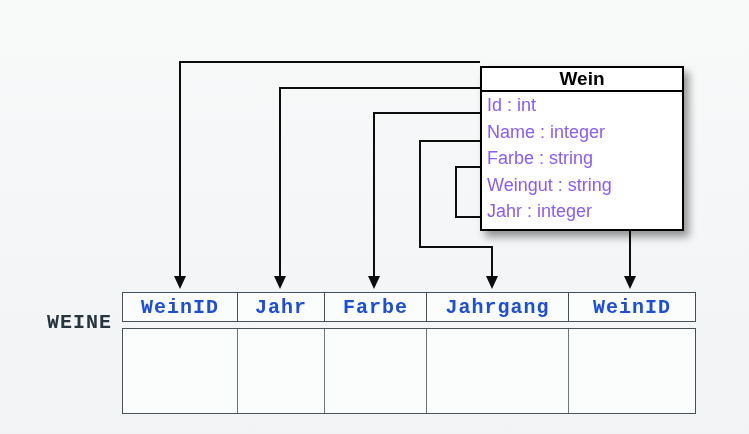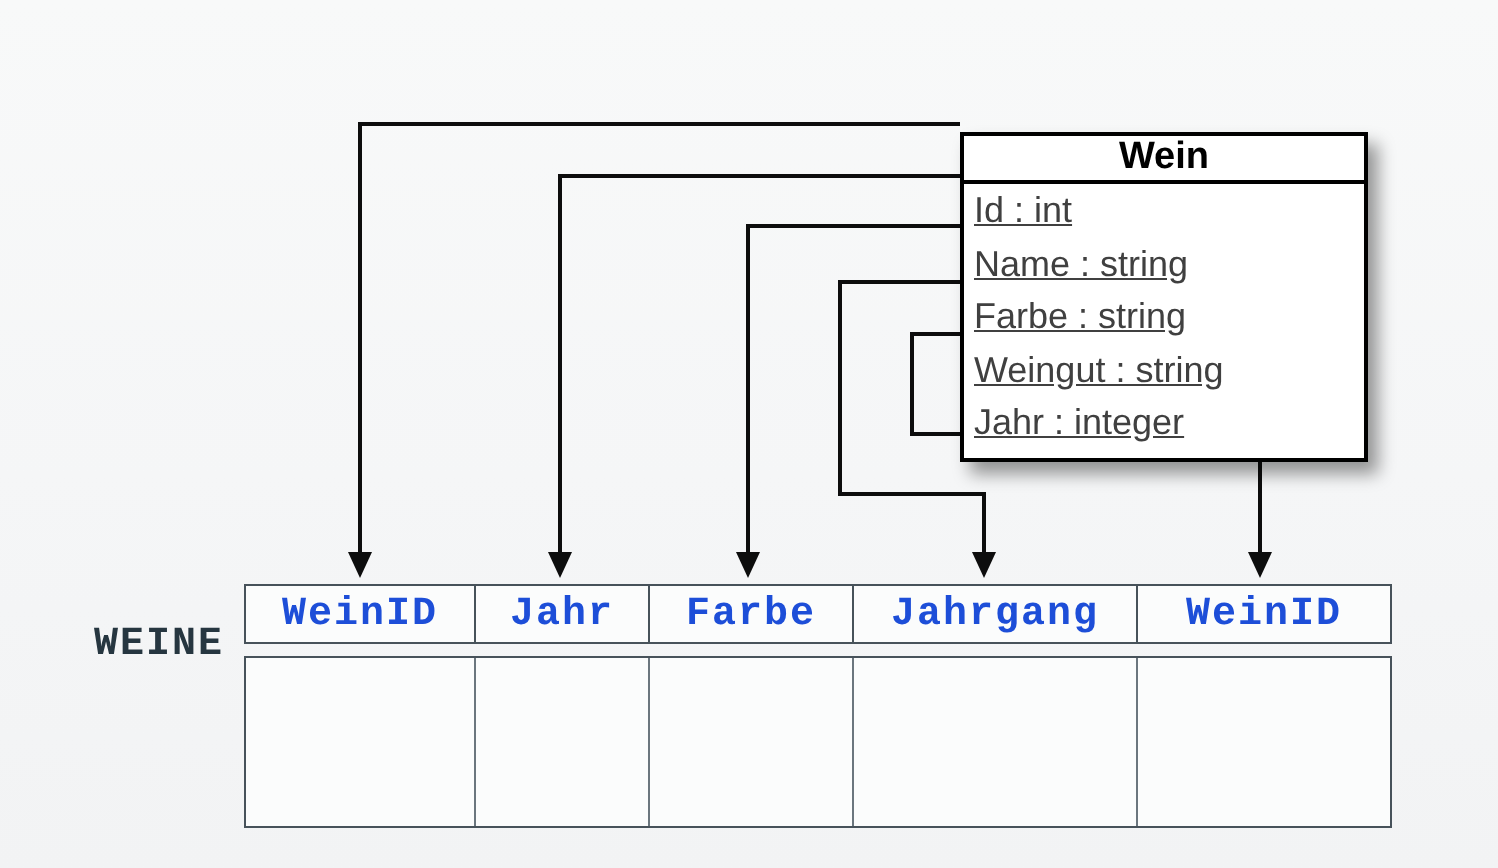--- a/index.html
+++ b/index.html
@@ -46,23 +46,22 @@
     border-bottom: 2px solid #000000;
     text-align: center;
     font-weight: bold;
     font-size: 19px;
     color: #000000;
   }
   .class-attrs { padding: 0 0 0 5px; }
   .attr {
     font-size: 18px;
     line-height: 26.5px;
-    color: #404040;
+    color: #8b5cf6;
     white-space: nowrap;
-    text-decoration: underline;
   }
 
   
   .mono { font-family: "Liberation Mono", "DejaVu Sans Mono", monospace; }
   .table-label {
     position: absolute;
     left: 0; top: 308px;
     width: 112px; height: 30px;
     line-height: 30px;
     text-align: right;
@@ -121,21 +120,21 @@
     <path class="conn" d="M480,88 H280 V276" marker-end="url(#arrowhead)"></path>
     <path class="conn" d="M480,113 H374 V276" marker-end="url(#arrowhead)"></path>
     <path class="conn" d="M480,141 H420 V247 H492 V276" marker-end="url(#arrowhead)"></path>
     <path class="conn" d="M480,167 H456 V217 H630 V276" marker-end="url(#arrowhead)"></path>
   </svg>
 
   <div class="class-box">
     <div class="class-title">Wein</div>
     <div class="class-attrs">
       <div class="attr">Id : int</div>
-      <div class="attr">Name : string</div>
+      <div class="attr">Name : integer</div>
       <div class="attr">Farbe : string</div>
       <div class="attr">Weingut : string</div>
       <div class="attr">Jahr : integer</div>
     </div>
   </div>
 
   <div class="table-label mono">WEINE</div>
 
   <div class="thead mono">
     <div class="cell c0">WeinID</div>

